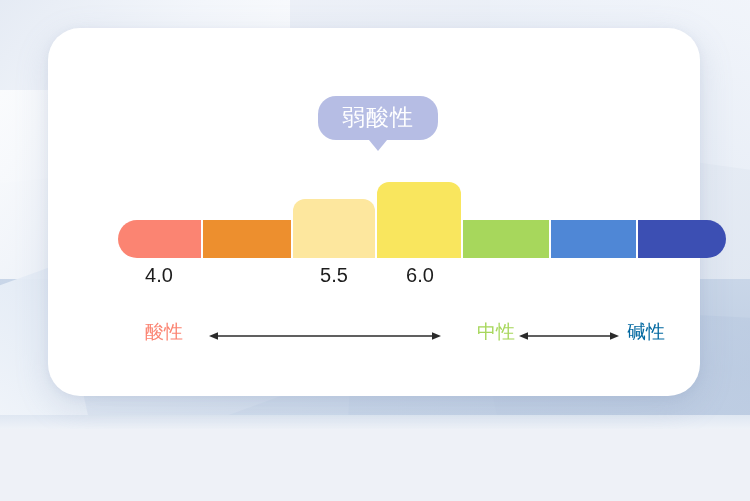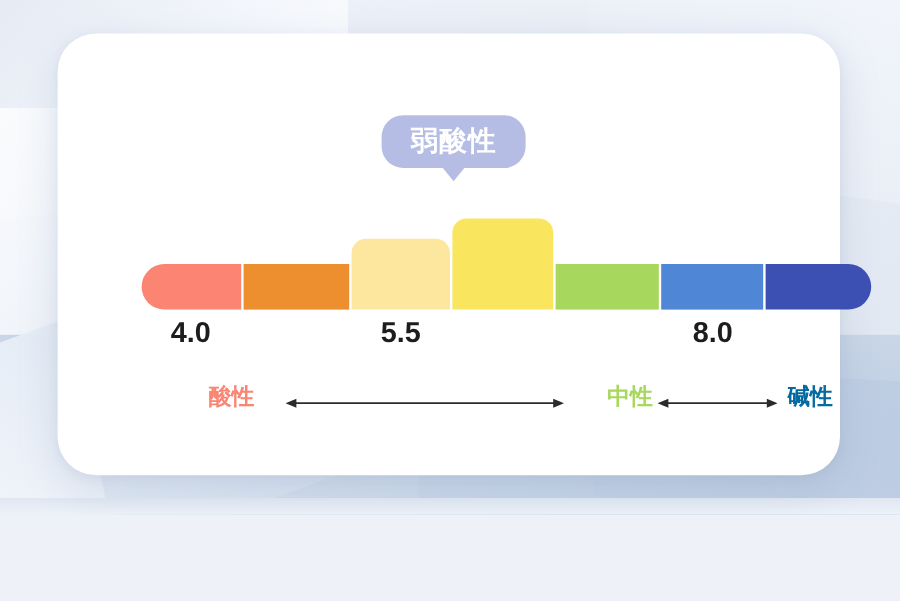--- a/index.html
+++ b/index.html
@@ -14,21 +14,20 @@
     background: #eef1f7;
   }
 
   
   #stage {
     position: relative;
     width: 750px;
     height: 429px;
     overflow: hidden;
     background: linear-gradient(160deg, #eef1f8 0%, #e9eef6 40%, #dde5f0 100%);
-    font-weight: bold;
   }
   .bg-shape { position: absolute; pointer-events: none; }
 
   .bg-top-left {
     left: -40px; top: -60px;
     width: 330px; height: 230px;
     background: linear-gradient(135deg, #dfe6f1 0%, #f3f6fb 55%, #ffffff 100%);
     transform: skewY(-6deg);
     opacity: .95;
   }
@@ -144,28 +143,28 @@
     position: absolute;
     left: 70px; top: 236px;
     width: 608px; height: 26px;
   }
   .tick {
     position: absolute;
     top: 0;
     width: 70px;
     margin-left: -35px;
     text-align: center;
-    font-size: 24px;
+    font-size: 20px;
     color: #1d1d1d;
   }
 
   
   #legend {
     position: absolute;
-    left: 88px; top: 292px;
+    left: 59px; top: 292px;
     width: 608px; height: 30px;
   }
   .legend-label {
     position: absolute;
     top: 0;
     font-size: 19px;
     white-space: nowrap;
     line-height: 24px;
   }
   #legend-acidic   { left: 38px;  color: #fb8472; }
@@ -208,21 +207,21 @@
       <div class="seg seg-2" style="background: rgb(253, 231, 158);"></div>
       <div class="seg seg-3" style="background: rgb(249, 230, 94);"></div>
       <div class="seg seg-4" style="background: rgb(167, 215, 92);"></div>
       <div class="seg seg-5" style="background: rgb(79, 135, 214);"></div>
       <div class="seg seg-6" style="background: rgb(60, 79, 179);"></div>
     </div>
 
     <div id="ticks">
       <div class="tick" style="left:41px">4.0</div>
       <div class="tick" style="left:216px">5.5</div>
-      <div class="tick" style="left:476px">8.0</div>
+      <div class="tick" style="left:302px">6.0</div>
     </div>
 
     <div id="legend">
       <div class="legend-label" id="legend-acidic" style="color: rgb(251, 132, 114);">酸性</div>
 
       <div class="arrow" id="arrow-left">
         <svg width="232" height="10" viewBox="0 0 232 10">
           <line x1="8" y1="5" x2="224" y2="5" stroke="#2b2b2b" stroke-width="1.4"></line>
           <polygon points="0,5 9,1.2 9,8.8" fill="#2b2b2b"></polygon>
           <polygon points="232,5 223,1.2 223,8.8" fill="#2b2b2b"></polygon>

